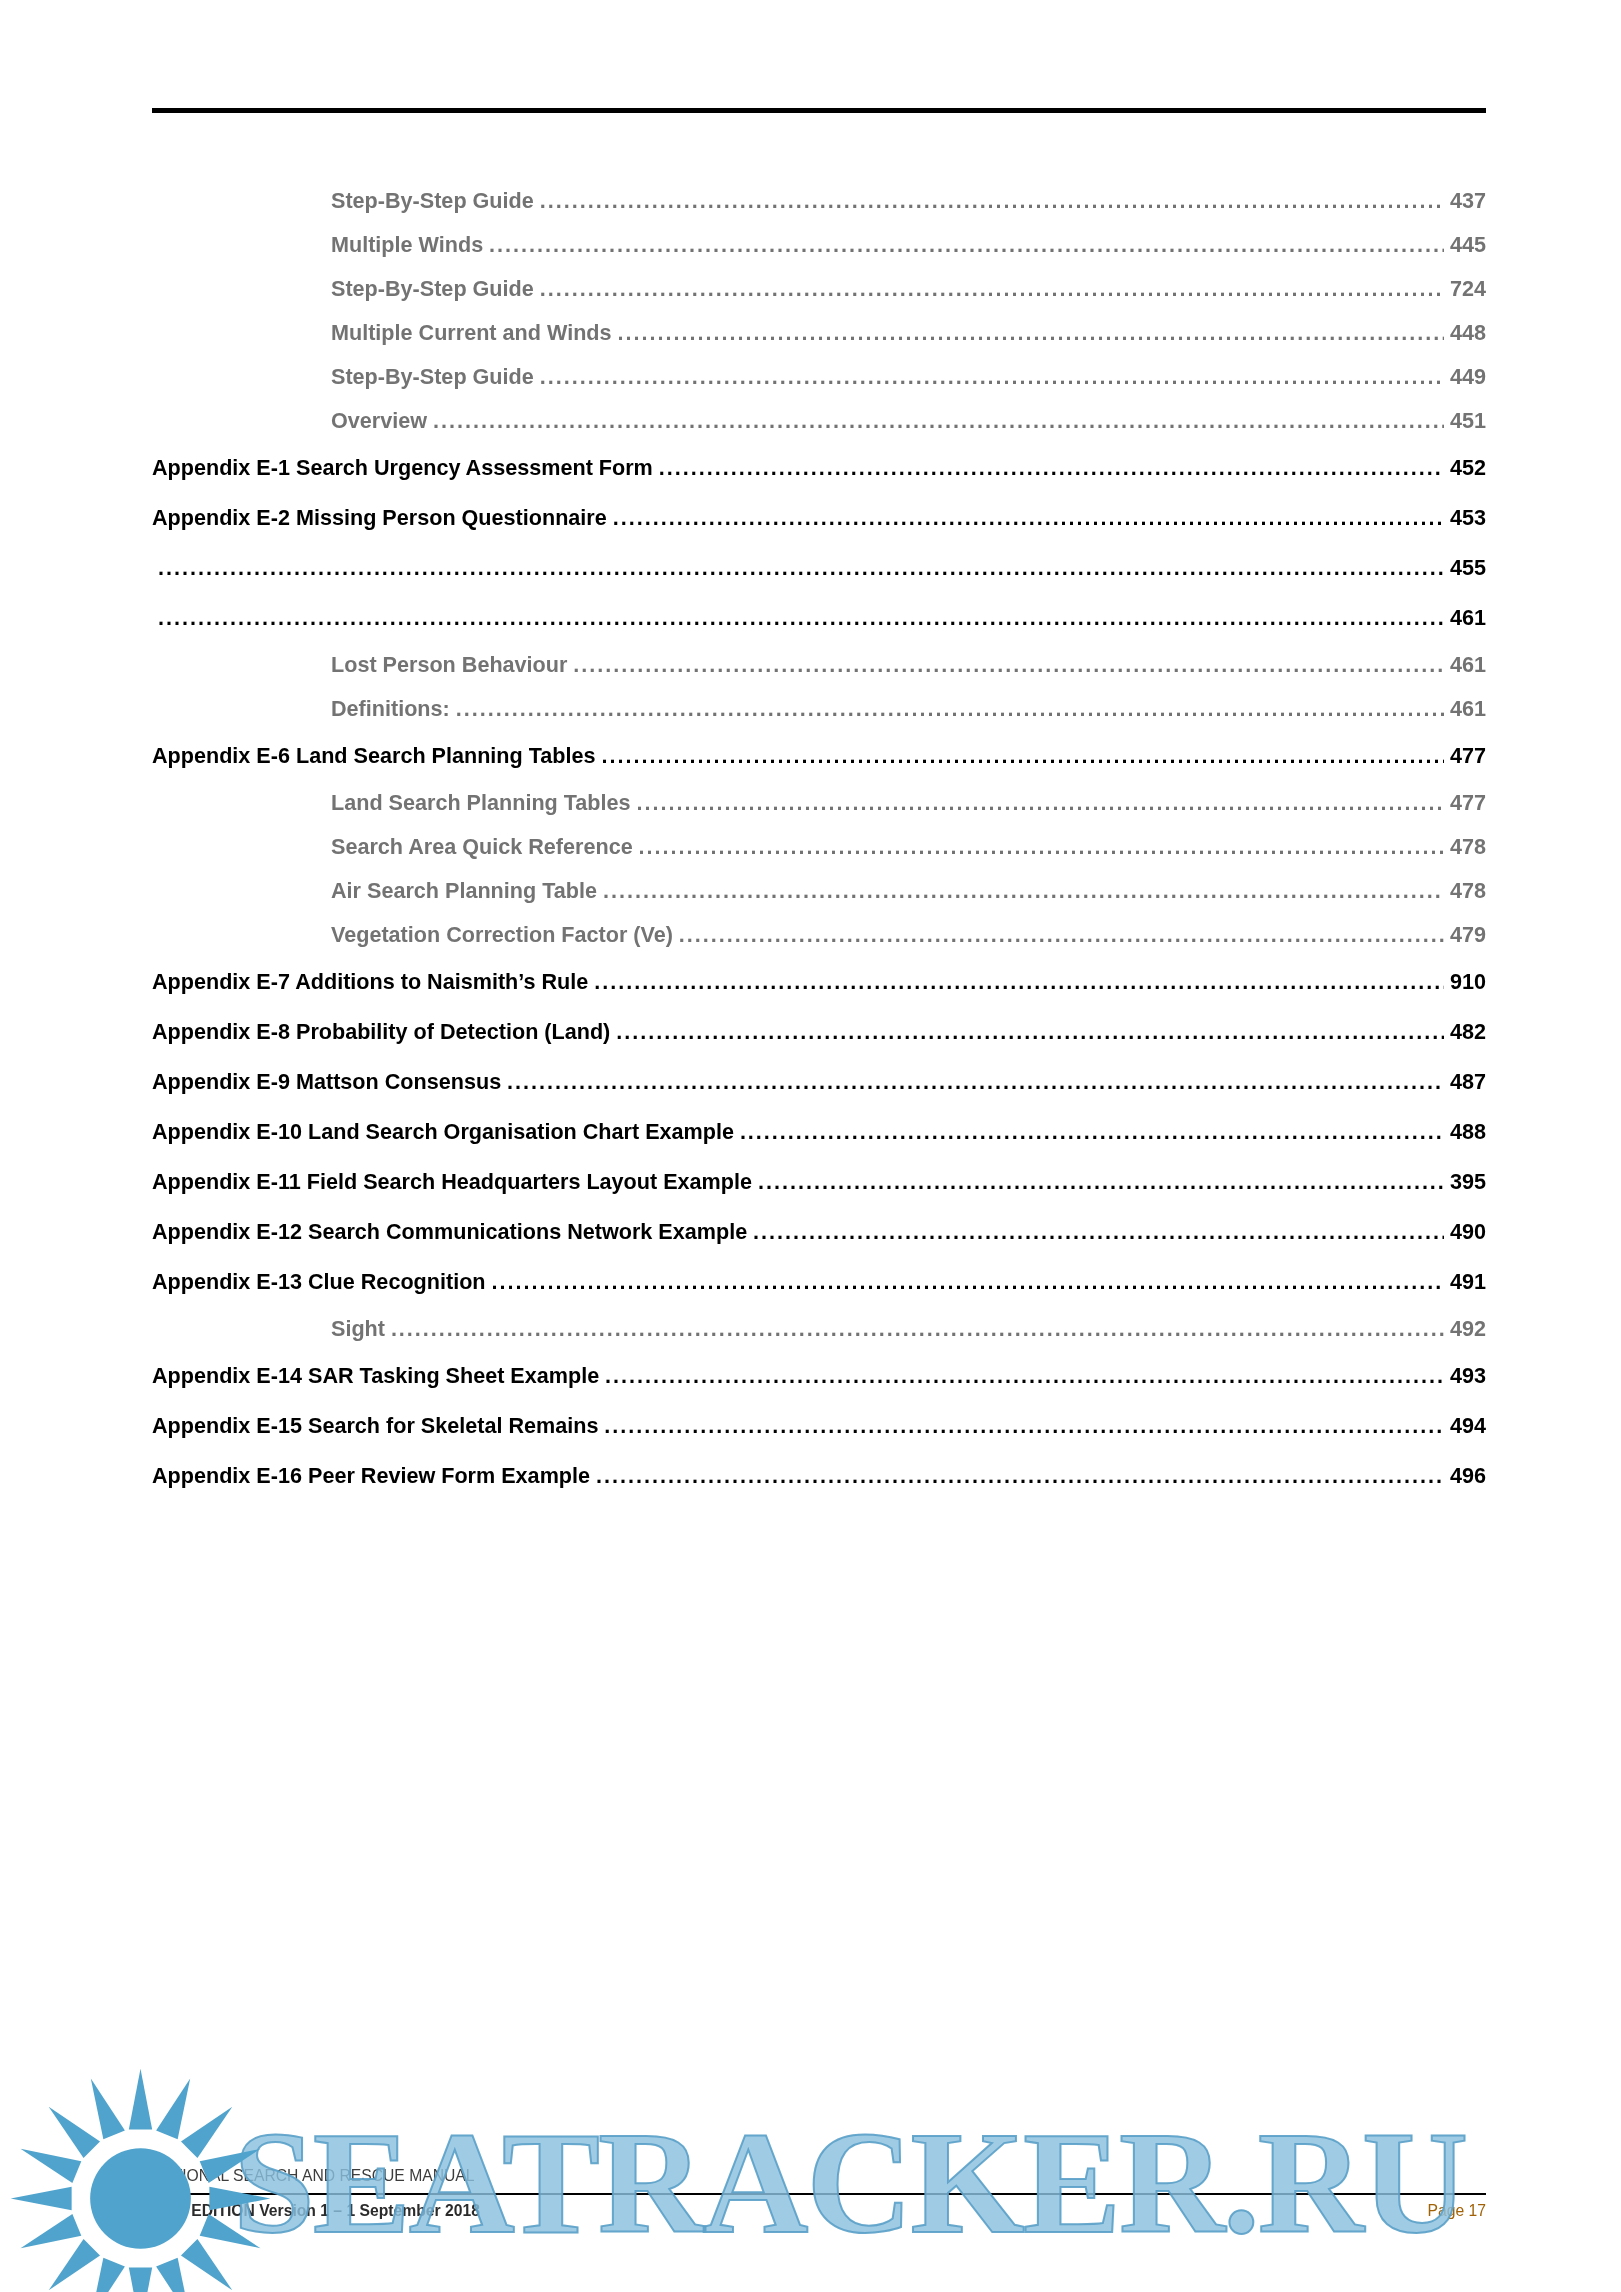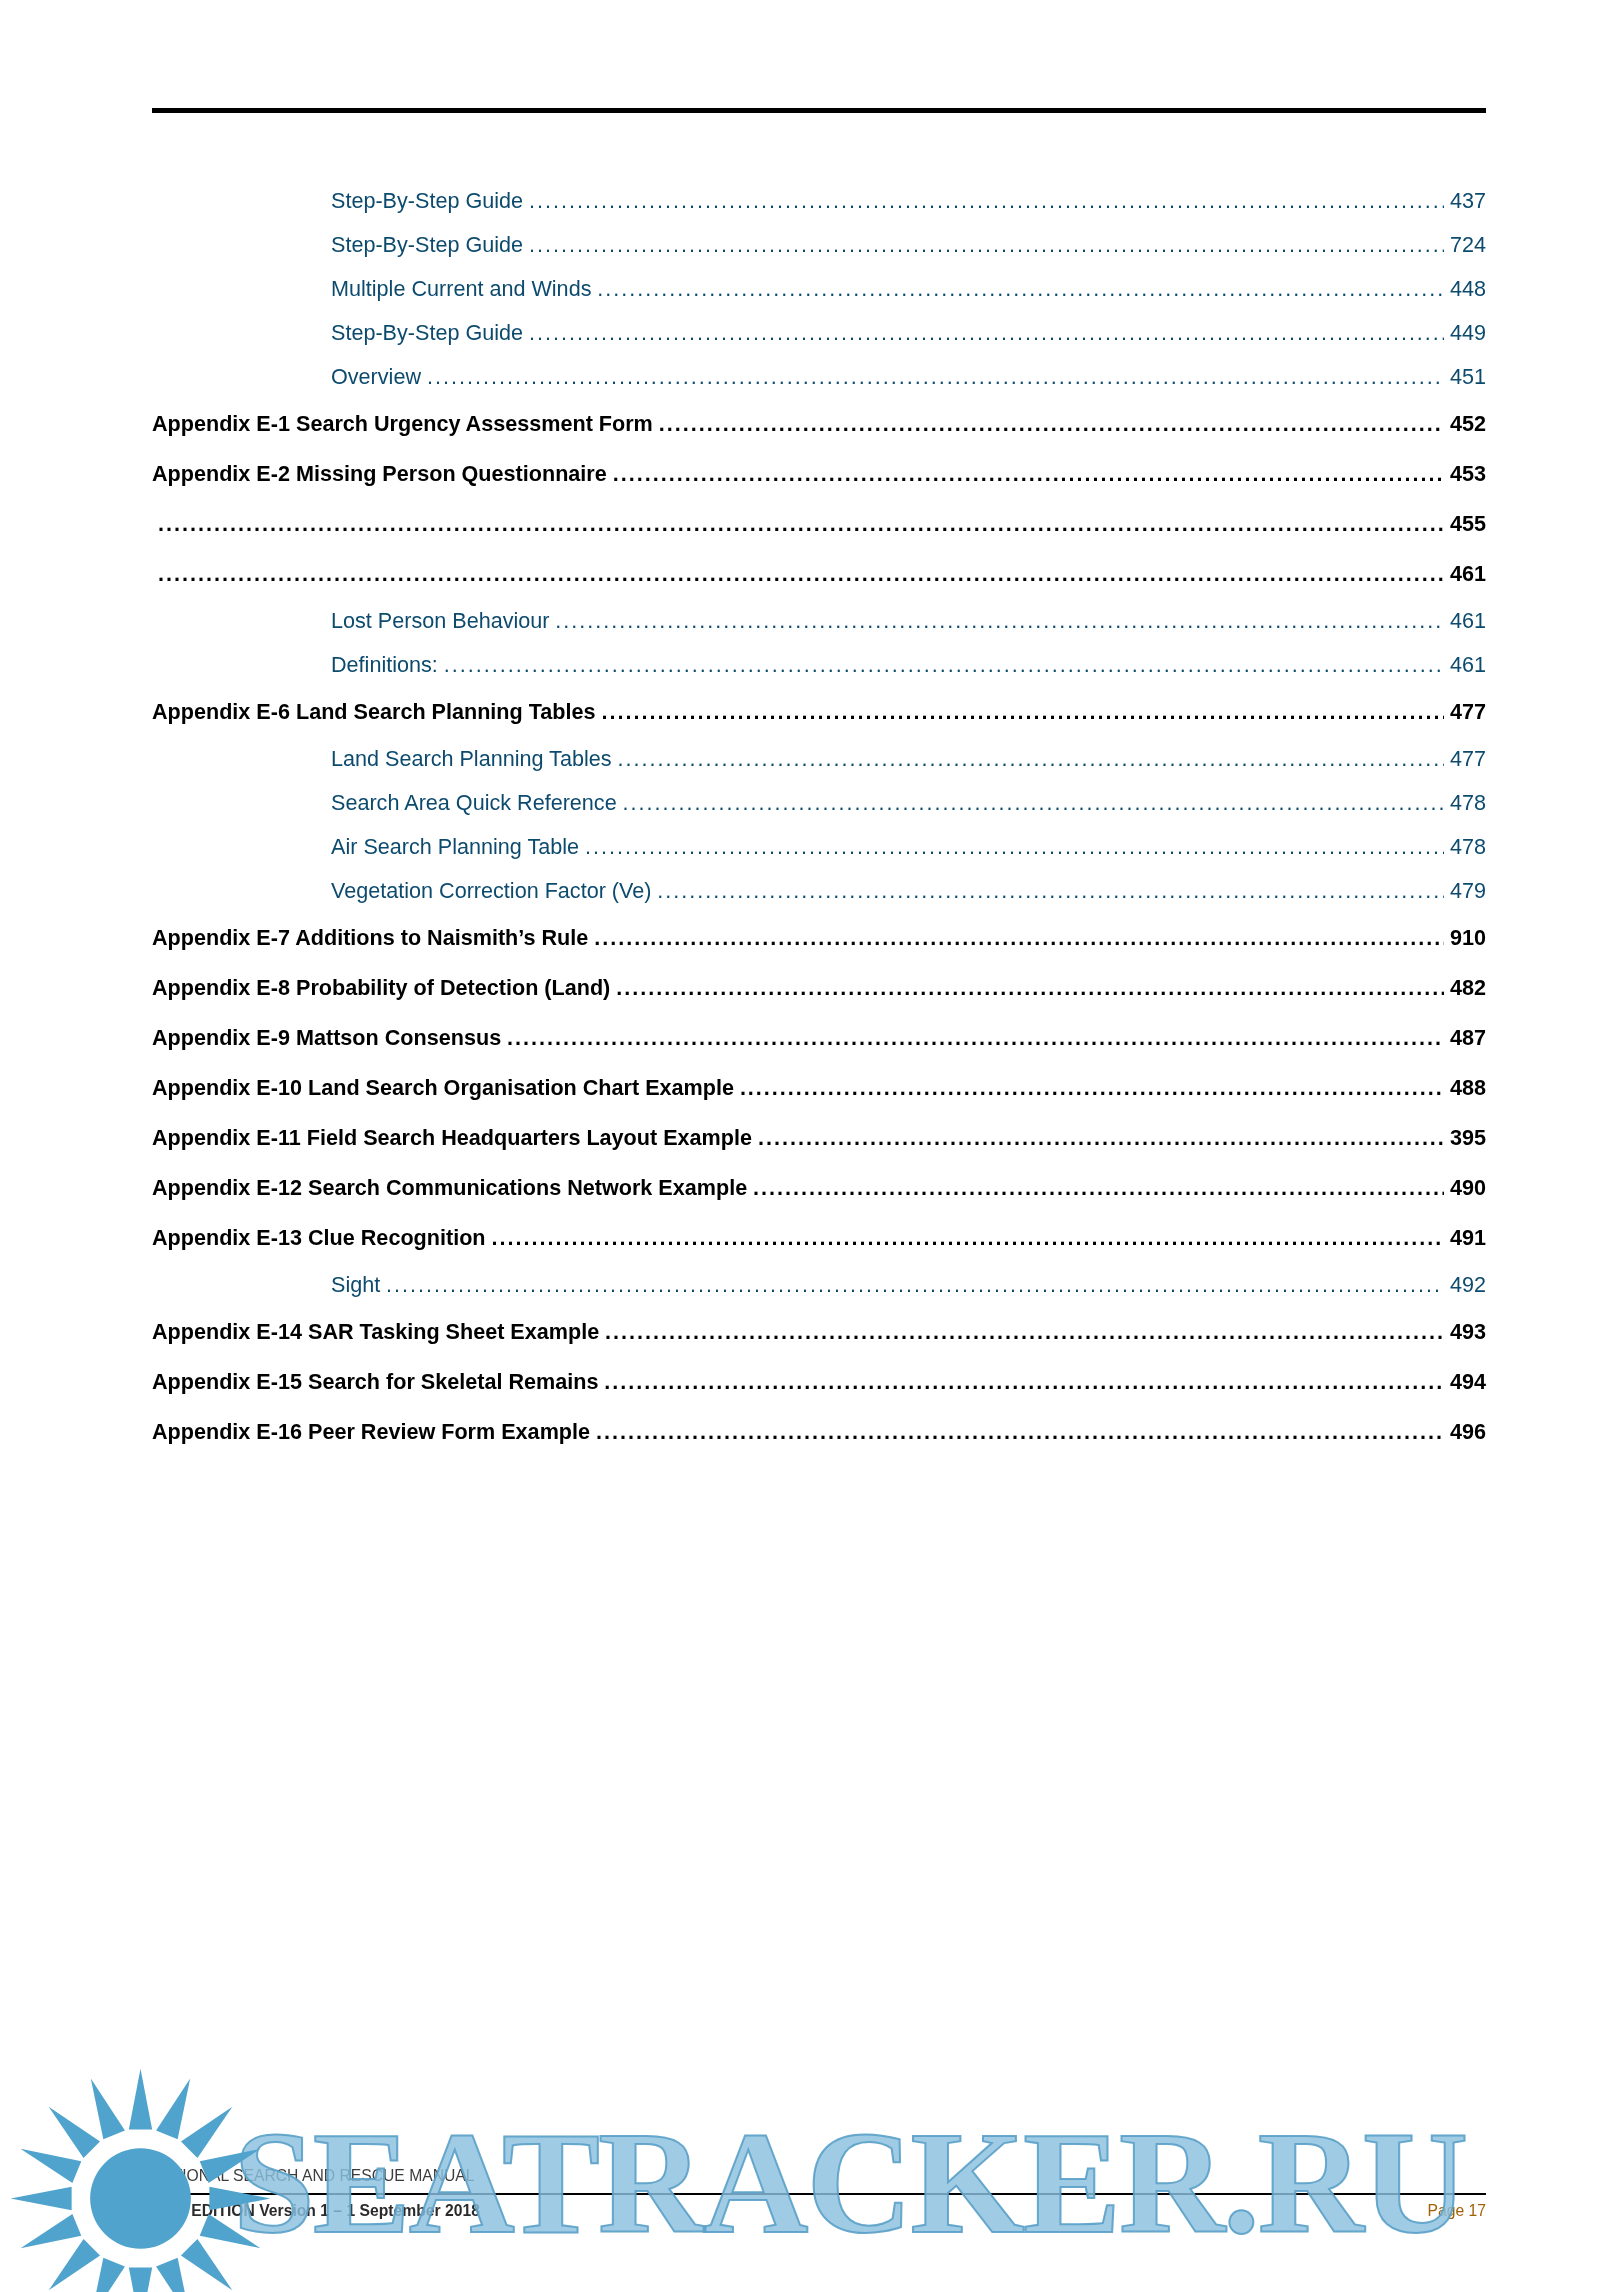--- a/index.html
+++ b/index.html
@@ -29,22 +29,22 @@
   .toc { margin-top: 65px; }
   .toc-row {
     display: flex;
     align-items: baseline;
     font-size: 21.6px;
     white-space: nowrap;
   }
   .toc-row.sub {
     line-height: 44px;
     padding-left: 179px;
-    font-weight: 400;
-    color: #0c4a6e;
+    font-weight: 700;
+    color: #737373;
   }
   .toc-row.top {
     line-height: 50px;
     font-weight: 700;
     color: #000;
   }
   .toc-label { flex: 0 0 auto; }
   .leader {
     flex: 1 1 auto;
     overflow: hidden;
@@ -113,20 +113,25 @@
 
   <div class="content">
     <div class="toc" id="toc">
 
         <div class="toc-row sub">
           <span class="toc-label">Step-By-Step Guide</span>
           <span class="leader"></span>
           <span class="toc-page">437</span>
         </div>
 
+        <div class="toc-row sub">
+          <span class="toc-label">Multiple Winds</span>
+          <span class="leader"></span>
+          <span class="toc-page">445</span>
+        </div>
 
         <div class="toc-row sub">
           <span class="toc-label">Step-By-Step Guide</span>
           <span class="leader"></span>
           <span class="toc-page">724</span>
         </div>
 
         <div class="toc-row sub">
           <span class="toc-label">Multiple Current and Winds</span>
           <span class="leader"></span>

